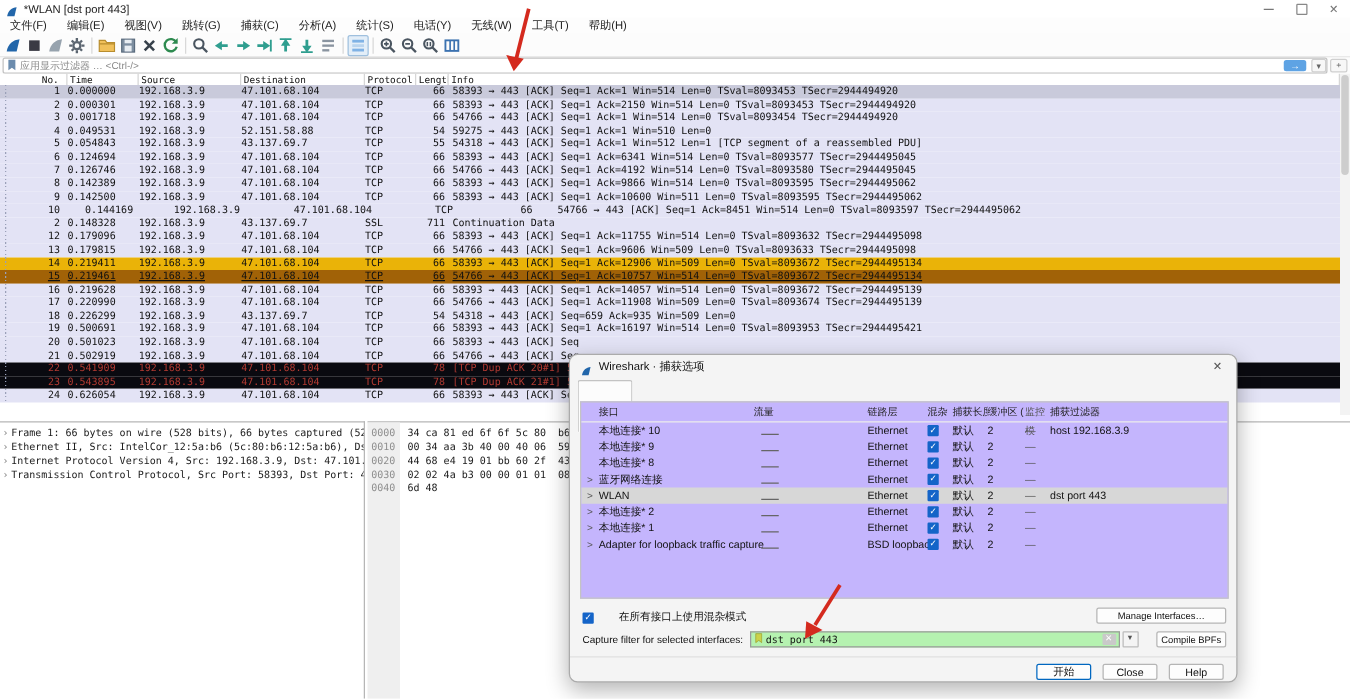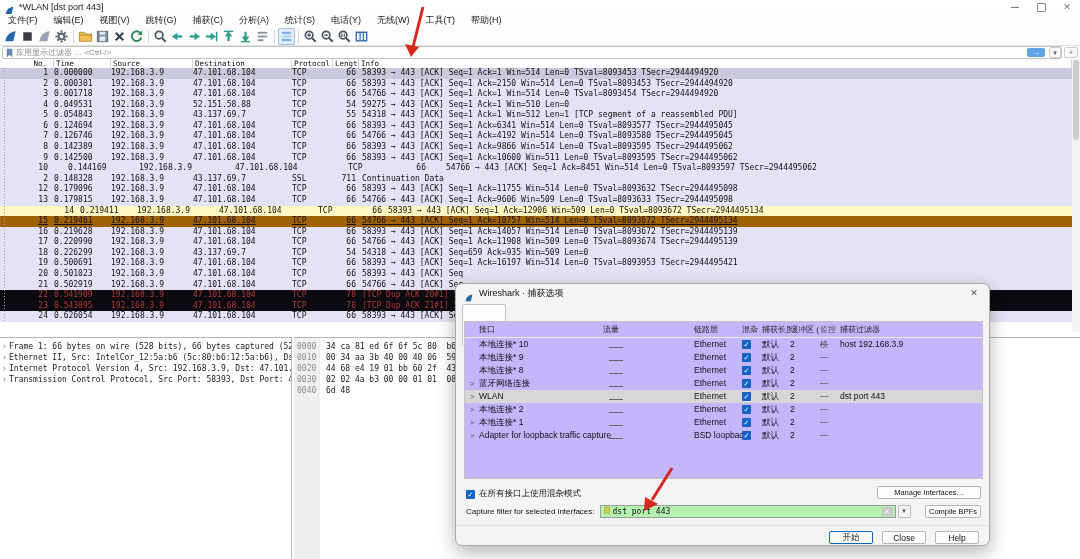--- a/index.html
+++ b/index.html
@@ -69,21 +69,21 @@
   .ic-name{width:124px;white-space:nowrap;overflow:visible;flex:none}
   .ic-traf{width:91px;flex:none;position:relative}
   .ic-traf .spark{position:absolute;left:6px;top:7px;width:14px;height:2px;border-bottom:1px solid #666}
   .ic-link{width:48px;flex:none;white-space:nowrap}
   .ic-prom{width:20px;flex:none;display:flex;align-items:center}
   .ic-snap{width:28px;flex:none;overflow:hidden;white-space:nowrap}
   .ic-buf{width:30px;flex:none}
   .ic-mon{width:20px;flex:none;color:#555}
   .ic-filt{flex:1;white-space:nowrap;overflow:hidden}
   .chk{width:9px;height:9px;background:#1464c8;border-radius:1px;color:#fff;font-size:7px;line-height:9px;text-align:center}
-  #dlg-promisc{position:absolute;left:10px;top:204px;display:flex;align-items:center;font-size:8.5px;gap:4px}
+  #dlg-promisc{position:absolute;left:10px;top:204px;display:flex;align-items:center;font-size:8.5px;gap:20px}
   #btn-manage{position:absolute;right:8px;top:202px;width:104px;height:13px;font-size:7.5px}
   .wbtn{background:#fdfdfd;border:1px solid #b5b5b5;border-radius:2px;display:flex;align-items:center;justify-content:center;color:#111;box-sizing:border-box}
   #dlg-filterrow{position:absolute;left:10px;top:221px;display:flex;align-items:center;font-size:8px}
   #cf-label{white-space:nowrap;color:#111}
   #cf-input{margin-left:5px;width:296px;height:13px;border:1px solid #9a9a9a;background:#b5f2b0;display:flex;align-items:center;box-sizing:border-box}
   #cf-input .bm{margin:0 3px}
   #cf-value{font-family:"DejaVu Sans Mono",monospace;font-size:8px;color:#111;flex:1}
   #cf-clear{width:11px;height:9px;background:#c9c9c9;border-radius:1px;color:#fff;font-size:7px;text-align:center;line-height:9px;margin-right:2px}
   #cf-drop{width:11px;height:11px;border:1px solid #bbb;background:#f4f4f4;font-size:6px;color:#555;text-align:center;line-height:11px;border-radius:1px;margin-left:2px}
   #btn-compile{position:absolute;right:8px;top:221px;width:56px;height:13px;font-size:7.5px}
@@ -415,21 +415,21 @@
     </div>
     <div class="prow" style="background: rgb(227, 227, 245); color: rgb(16, 16, 16);">
       <span class="c0">13</span>
       <span class="c1">0.179815</span>
       <span class="c2">192.168.3.9</span>
       <span class="c3">47.101.68.104</span>
       <span class="c4">TCP</span>
       <span class="c5">66</span>
       <span class="c6">54766 → 443 [ACK] Seq=1 Ack=9606 Win=509 Len=0 TSval=8093633 TSecr=2944495098</span>
     </div>
-    <div class="prow" style="background: #fef9c3; color: rgb(16, 16, 16); padding-left: 26px;">
+    <div class="prow" style="background: #eab308; color: rgb(16, 16, 16);">
       <span class="c0">14</span>
       <span class="c1">0.219411</span>
       <span class="c2">192.168.3.9</span>
       <span class="c3">47.101.68.104</span>
       <span class="c4">TCP</span>
       <span class="c5">66</span>
       <span class="c6">58393 → 443 [ACK] Seq=1 Ack=12906 Win=509 Len=0 TSval=8093672 TSecr=2944495134</span>
     </div>
     <div class="prow" style="background: #a16207; color: rgb(16, 16, 16); text-decoration: underline;">
       <span class="c0">15</span>

